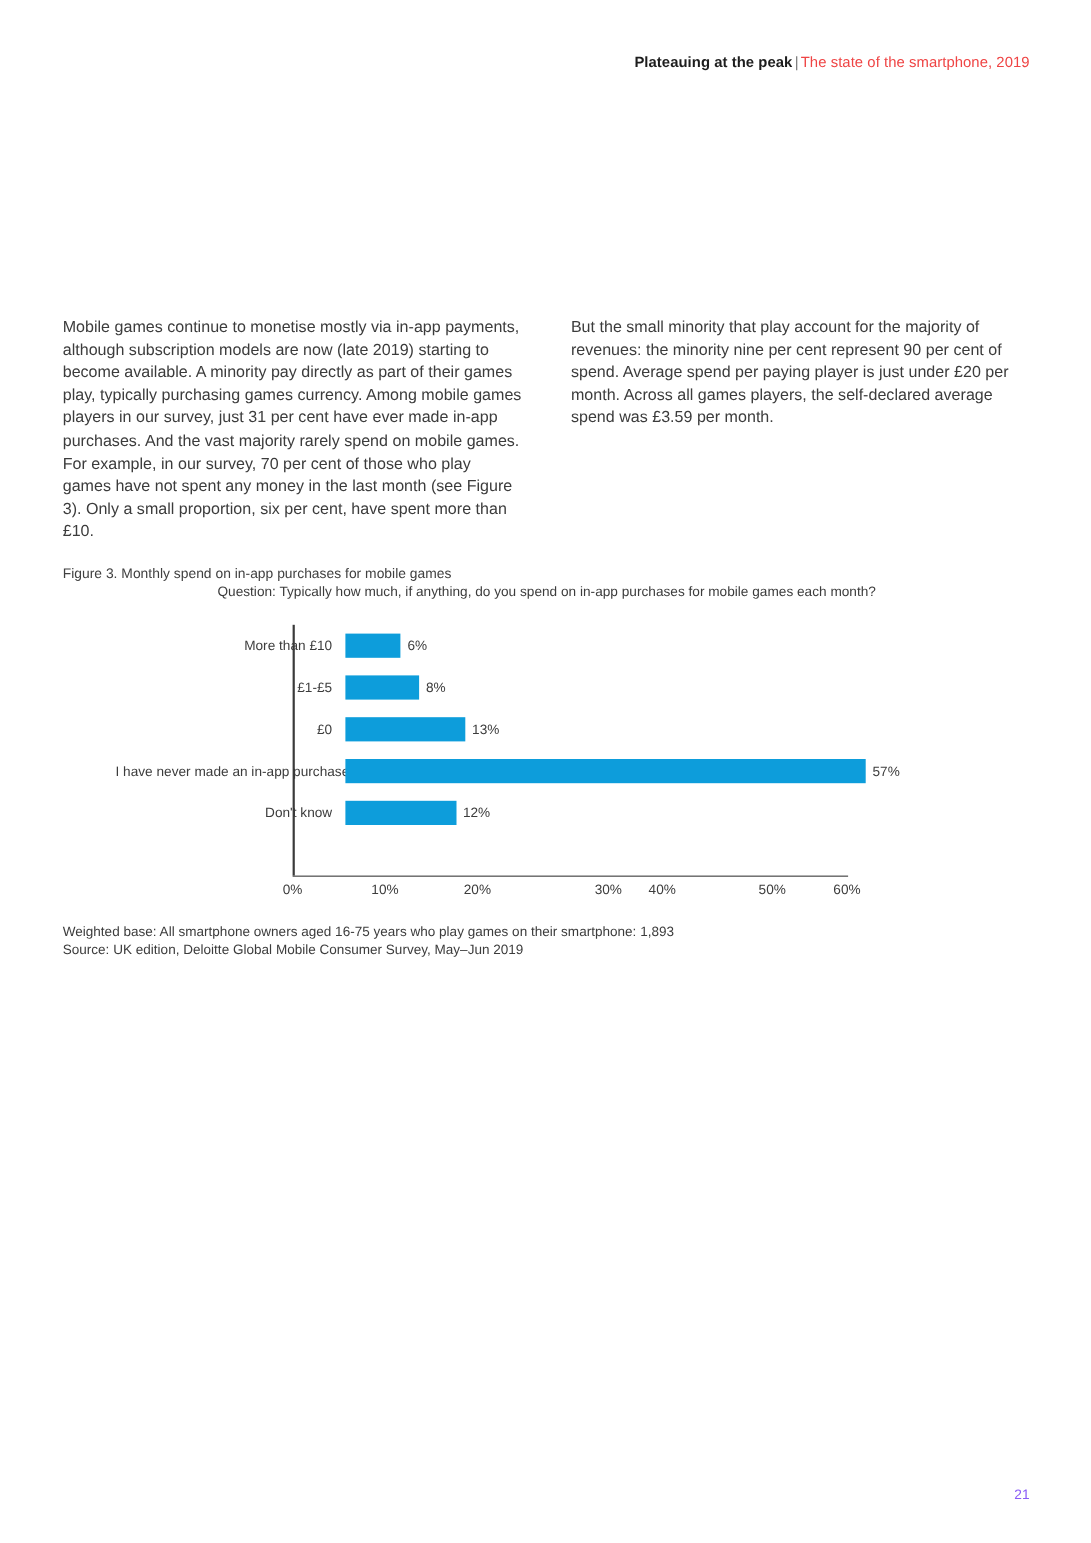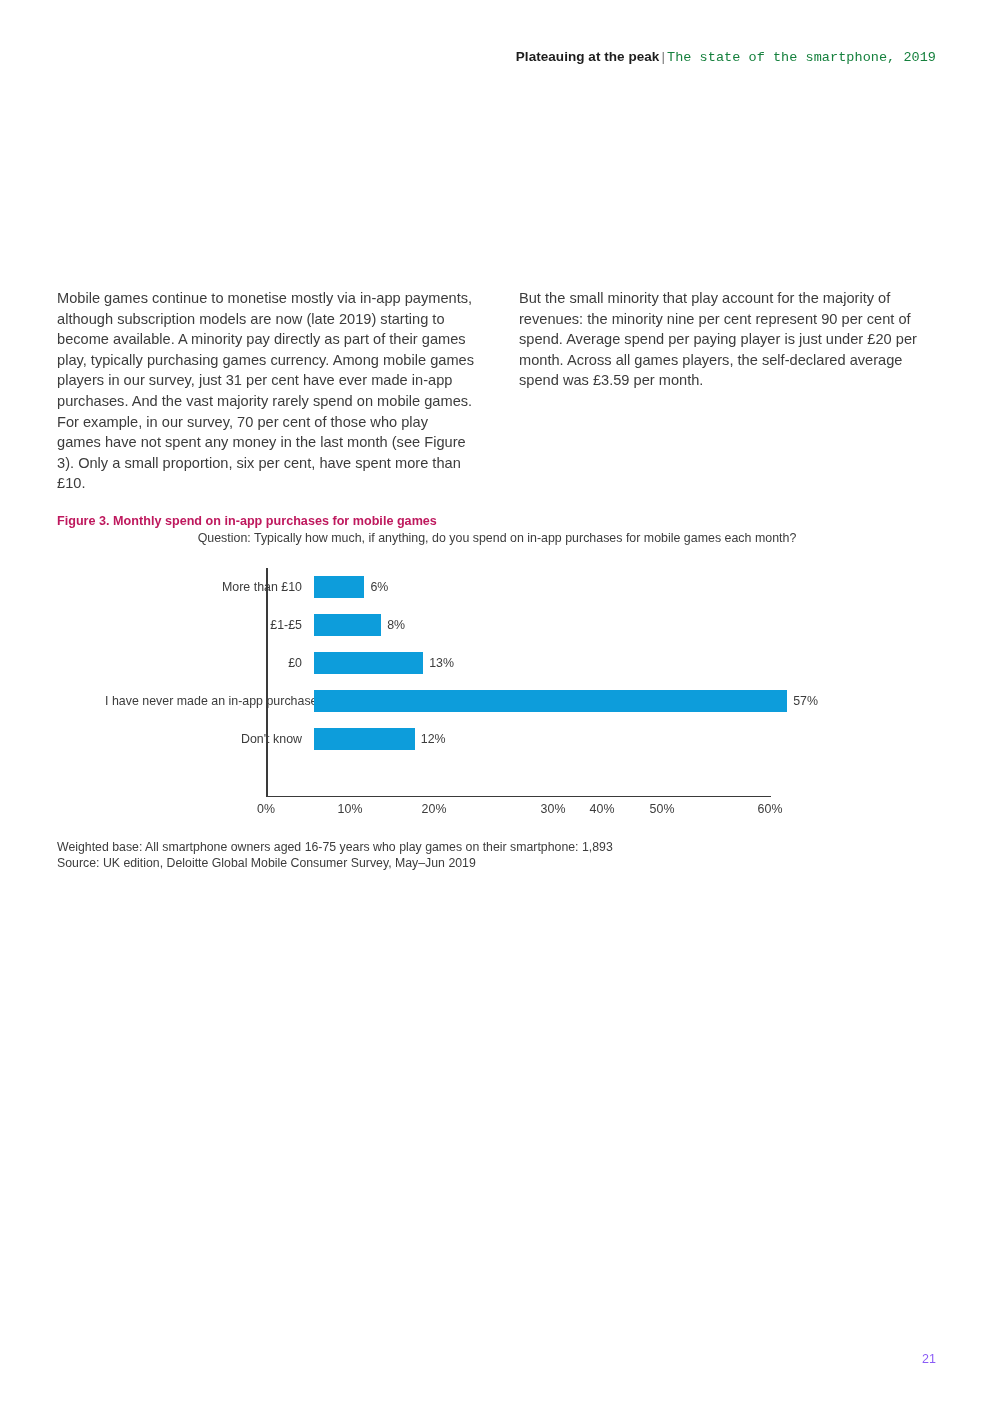--- a/index.html
+++ b/index.html
@@ -20,21 +20,21 @@
     top: 48px;
     right: 56px;
     font-size: 13.5px;
     line-height: 18px;
     color: #3f3f3f;
     white-space: nowrap;
     letter-spacing: 0.05px;
   }
   .page-header .doc-title { font-weight: bold; color: #1d1d1d; }
   .page-header .sep { color: #777; padding: 0 2px; }
-  .page-header .doc-sub { font-weight: normal; color: #15803d; font-family: Liberation Mono, monospace; }
+  .page-header .doc-sub { font-weight: normal; color: #ef4444; }
 
   
   .columns {
     position: absolute;
     top: 288px;
     left: 57px;
     width: 880px;
     display: flex;
     gap: 44px;
     justify-content: center;
@@ -50,22 +50,22 @@
 
   
   .figure-block {
     position: absolute;
     top: 513px;
     left: 57px;
     width: 880px;
   }
   .fig-title {
     font-size: 12.6px;
-    font-weight: bold;
-    color: #be185d;
+    font-weight: normal;
+    color: #404040;
     line-height: 16px;
     letter-spacing: 0.01px;
   }
   .fig-question {
     font-size: 12.4px;
     color: #3c3c3c;
     line-height: 16px;
     margin-top: 1px;
     letter-spacing: 0.01px;
     text-align: center;
@@ -234,21 +234,21 @@
         </div>
       </div>
     <div class="y-axis"></div>
     <div class="x-axis"></div>
     <div class="x-ticks" id="x-ticks">
         <div class="x-tick" style="left: 0px;">0%</div>
         <div class="x-tick" style="left: 84px;">10%</div>
         <div class="x-tick" style="left: 168px;">20%</div>
         <div class="x-tick" style="left: 252px; margin-left: 35px;">30%</div>
         <div class="x-tick" style="left: 336px;">40%</div>
-        <div class="x-tick" style="left: 396px; text-align: center;">50%</div>
+        <div class="x-tick" style="left: 436px; text-align: center;">50%</div>
         <div class="x-tick" style="left: 504px;">60%</div>
       </div>
   </div>
 </div>
 
 <div class="fig-notes">
   <div>Weighted base: All smartphone owners aged 16-75 years who play games on their smartphone: 1,893</div>
   <div>Source: UK edition, Deloitte Global Mobile Consumer Survey, May–Jun 2019</div>
 </div>
 

